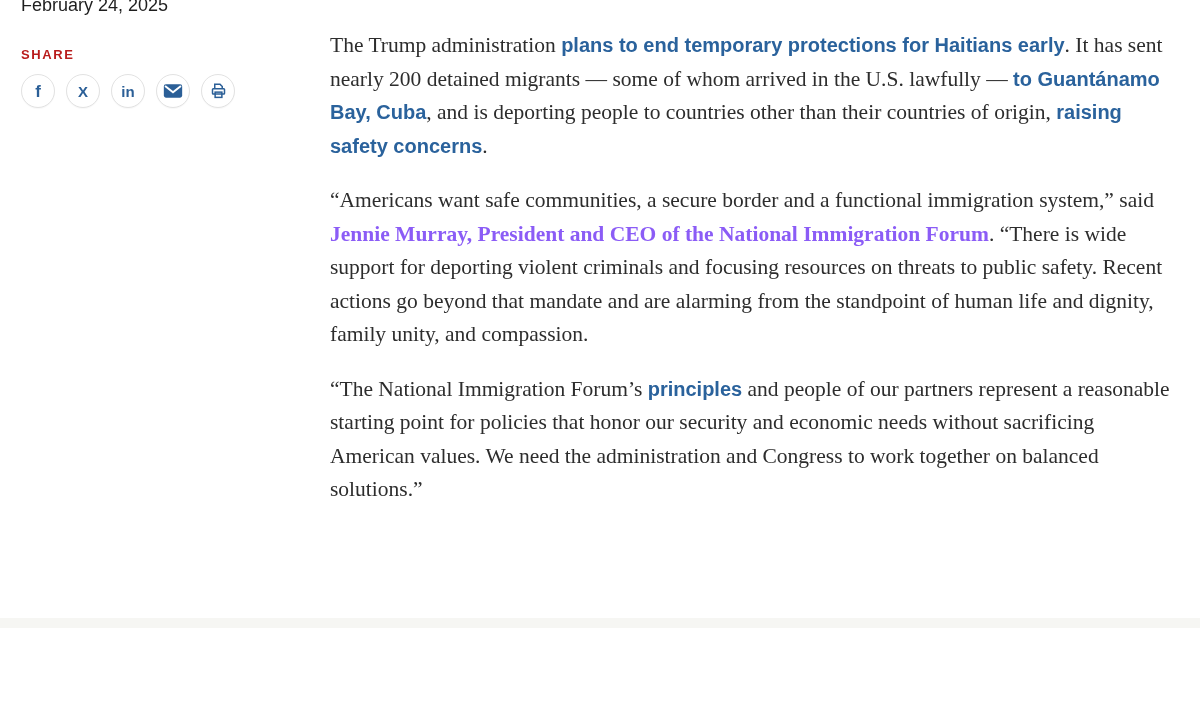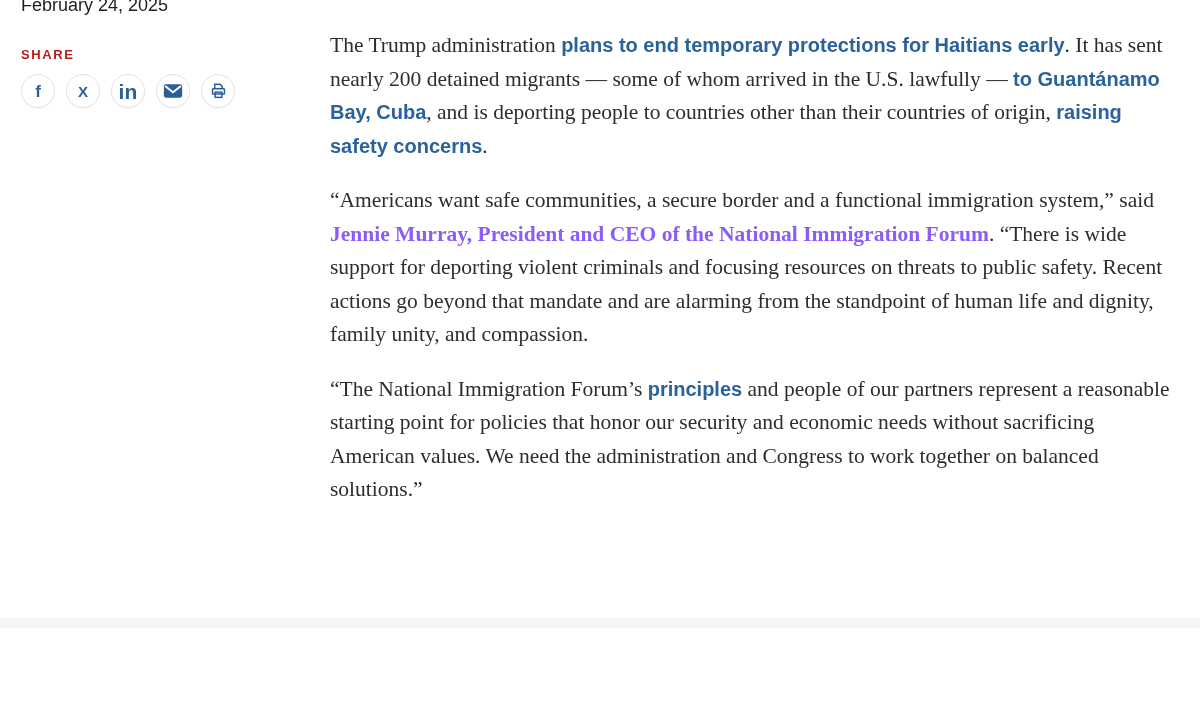--- a/index.html
+++ b/index.html
@@ -33,21 +33,21 @@
     display:flex; align-items:center; justify-content:center;
     cursor:pointer;
     box-shadow:0 1px 1px rgba(0,0,0,0.03);
   }
   .txt-glyph {
     font-family:"Liberation Sans","DejaVu Sans",sans-serif;
     font-weight:bold; color:#2b5f97; line-height:1;
   }
   .g-f  { font-size:17px; }
   .g-x  { font-size:15px; }
-  .g-in { font-size:21px; letter-spacing:0.2px; }
+  .g-in { font-size:15px; letter-spacing:0.2px; }
   
   .article { position:absolute; left:330px; top:9px; width:840px;margin-top:20px; }
   .article p {
     font-size:21.5px; line-height:33.5px;
     color:#2d2d2d;
     margin:0 0 21px 0;
   }
   .article p:last-child { margin-bottom:0; }
   a.lnk {
     font-family:"Liberation Sans","DejaVu Sans",sans-serif;

